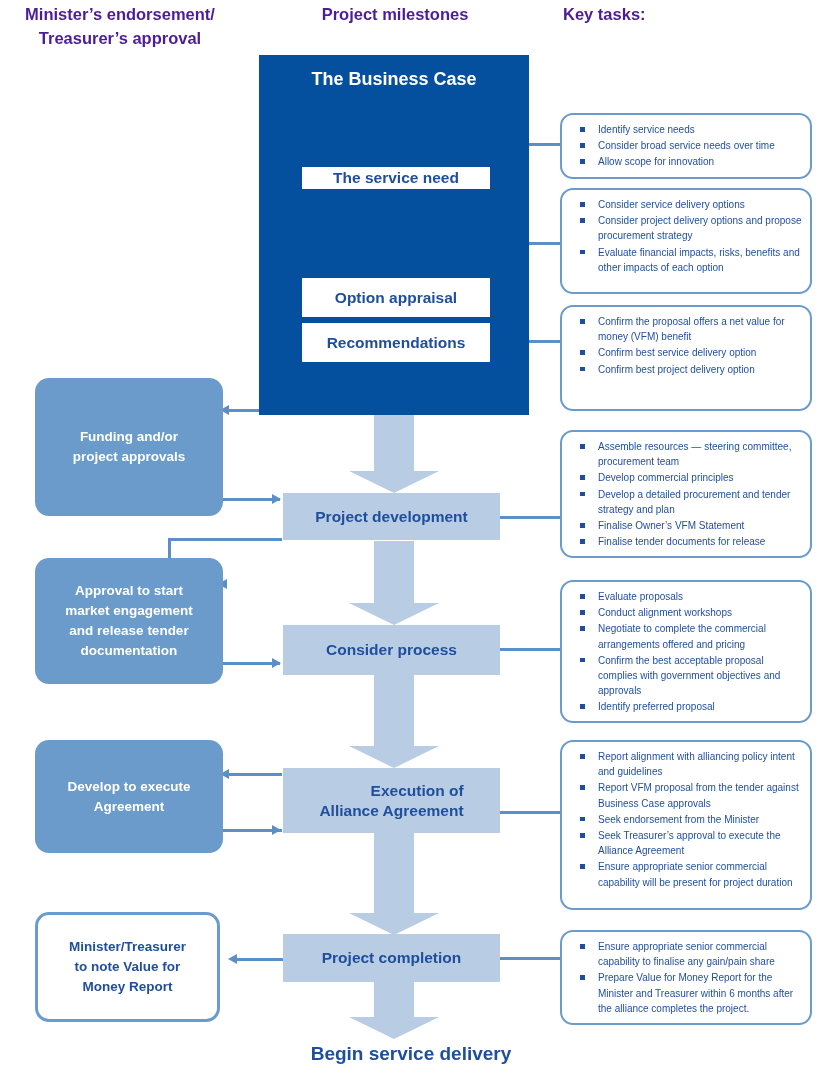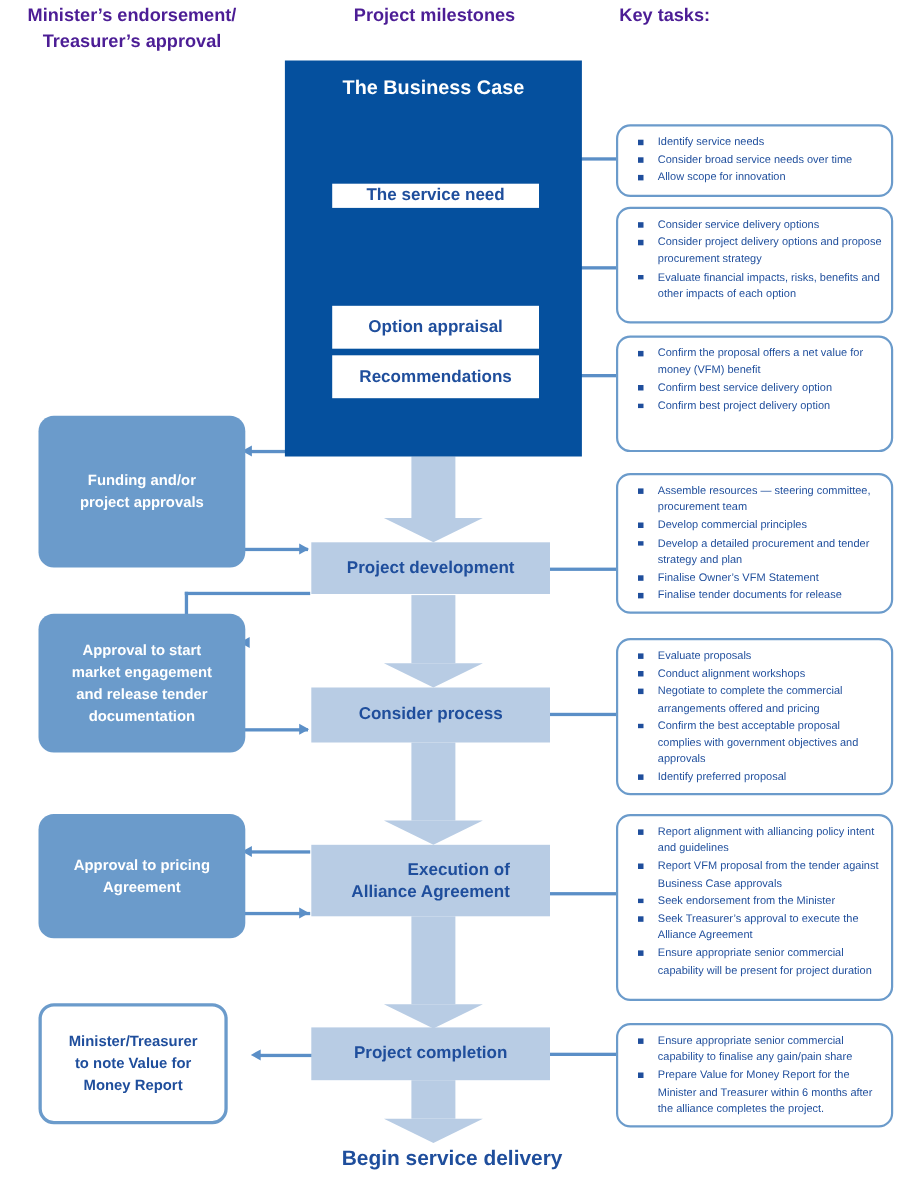--- a/index.html
+++ b/index.html
@@ -268,24 +268,24 @@
 Alliance Agreement</div>
 
   <div class="approval" style="left:35px; top:378px; width:188px; height:138px;">Funding and/or
 project approvals</div>
 
   <div class="approval" style="left:35px; top:558px; width:188px; height:126px;">Approval to start
 market engagement
 and release tender
 documentation</div>
 
-  <div class="approval" style="left:35px; top:740px; width:188px; height:113px;">Approval to pricing
+  <div class="approval" style="left:35px; top:740px; width:188px; height:113px;">Develop to execute
 Agreement</div>
 
-  <div class="approval outline" style="left:35px; top:912px; width:172px; height:110px;">Minister/Treasurer
+  <div class="approval outline" style="left:35px; top:912px; width:185px; height:110px;">Minister/Treasurer
 to note Value for
 Money Report</div>
 
   <div class="task-box" style="left:560px; top:113px; width:252px; height:66px;">
     <ul class="task-list">
       <li>Identify service needs</li>
       <li>Consider broad service needs over time</li>
       <li>Allow scope for innovation</li>
     </ul>
   </div>

